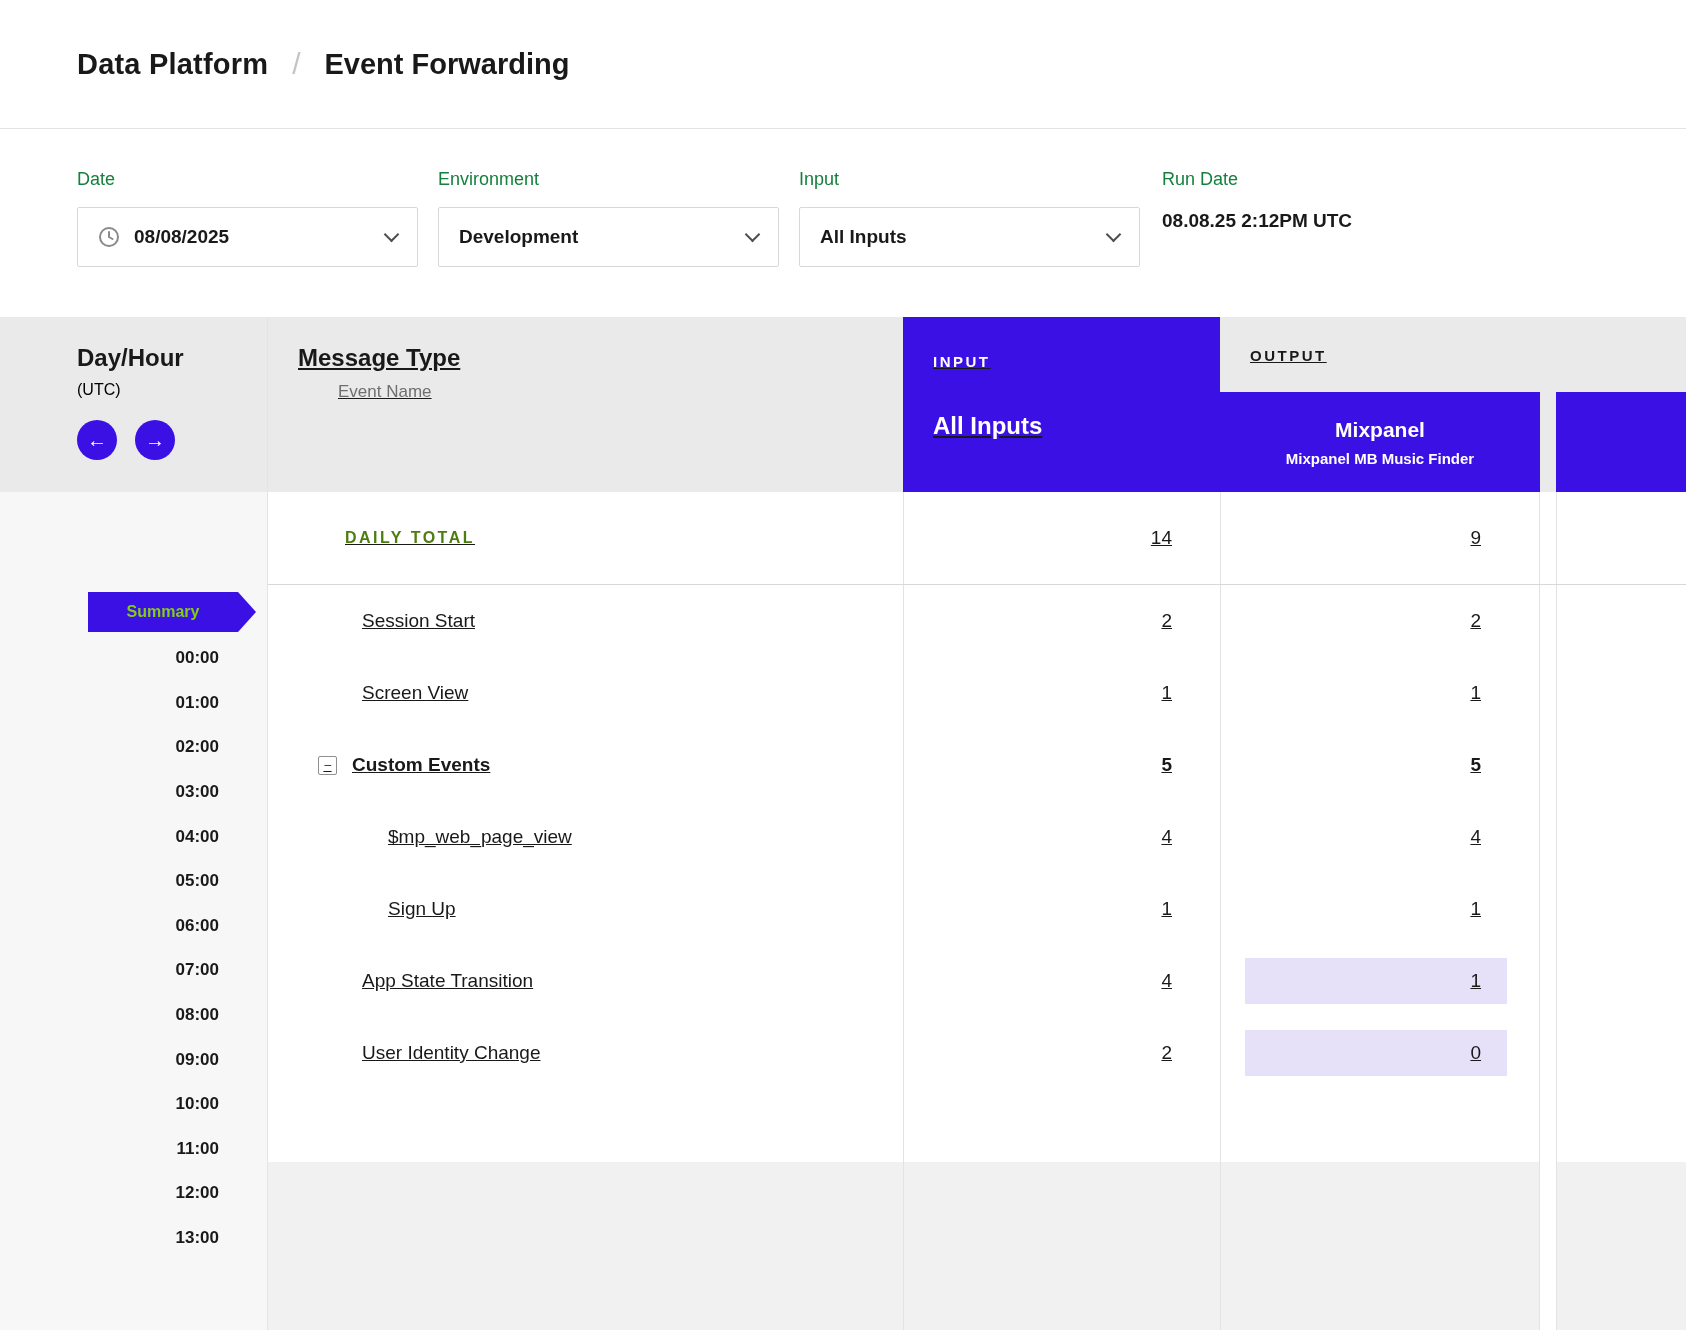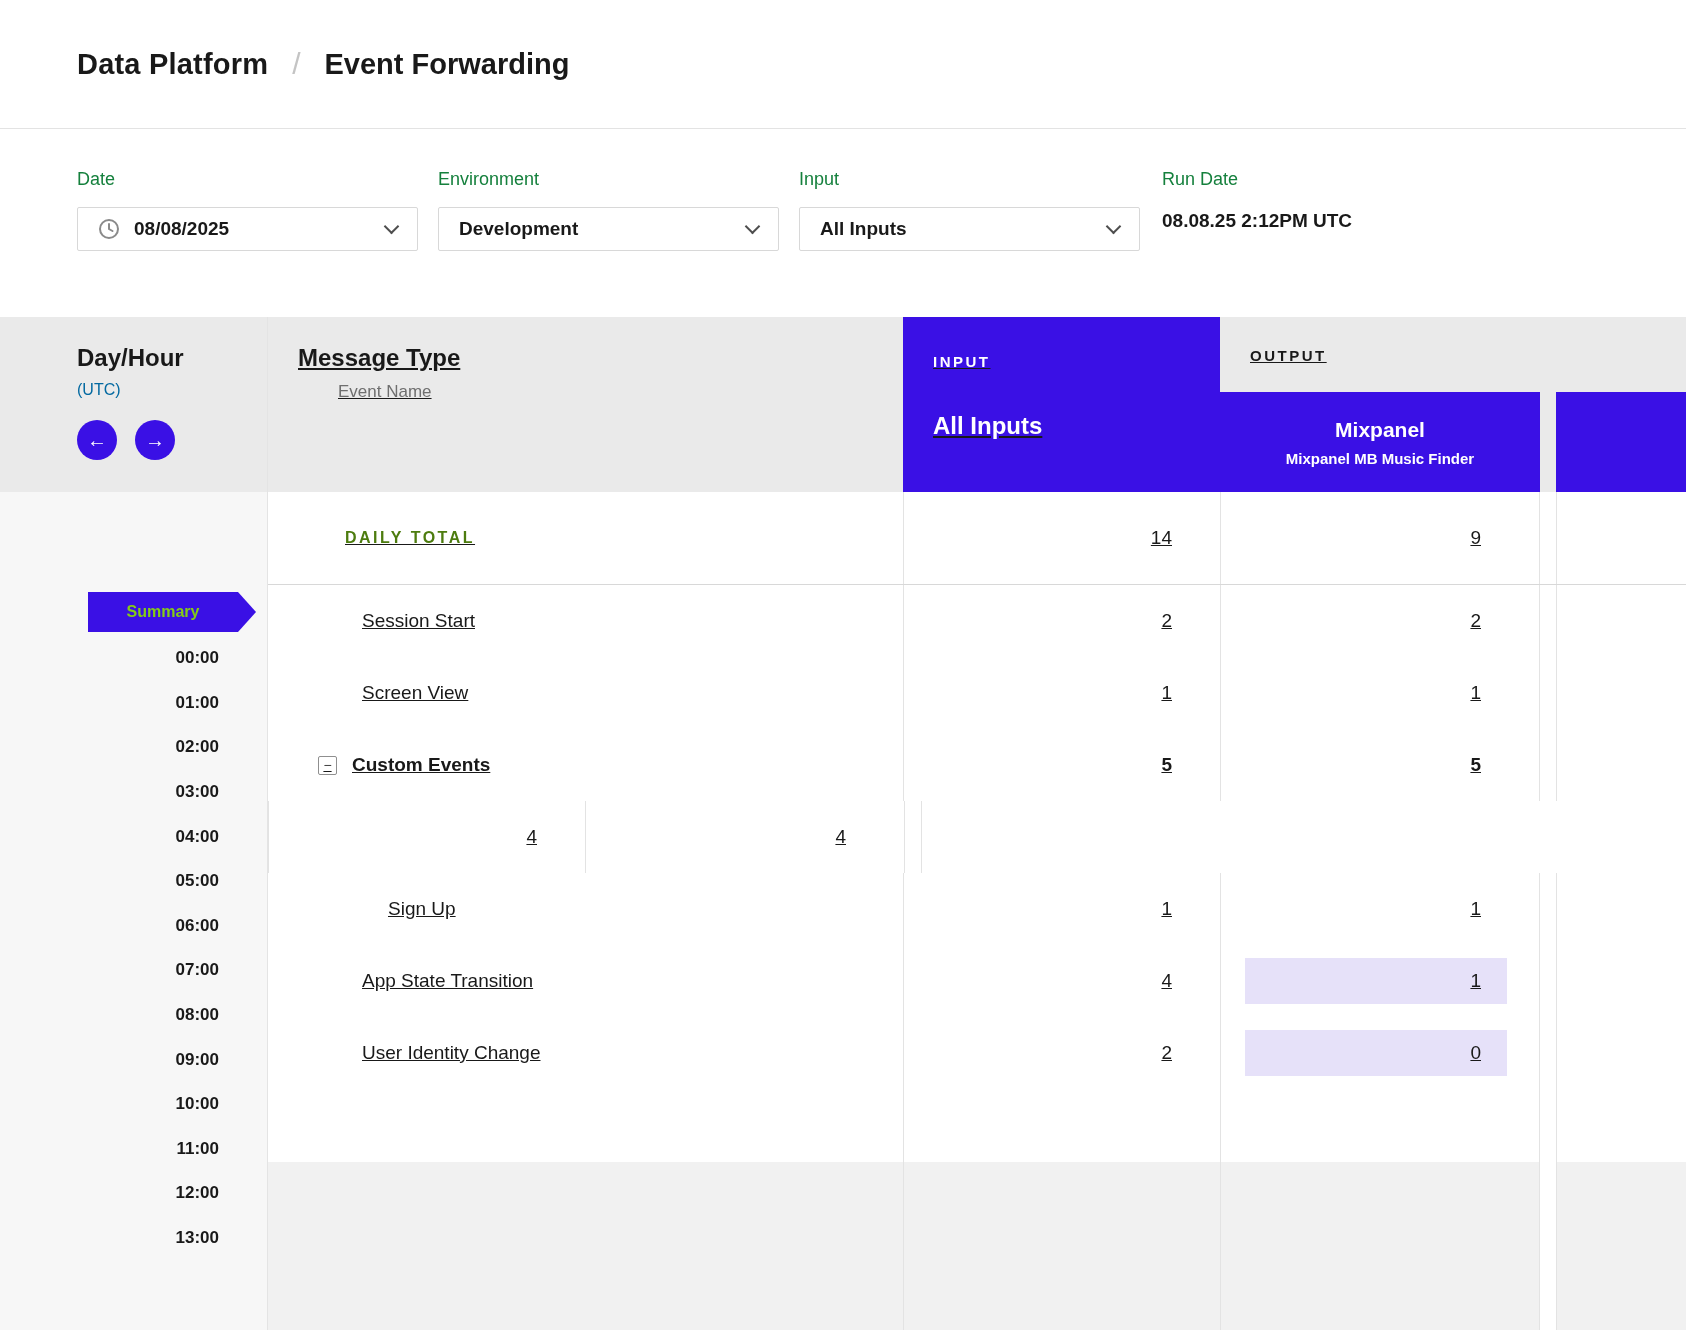--- a/index.html
+++ b/index.html
@@ -14,34 +14,34 @@
   
   .topbar { height:129px; display:flex; align-items:center; padding-left:77px; border-bottom:1px solid #e3e3e3; background:#fff; }
   .crumb-section { font-size:29px; font-weight:700; letter-spacing:.2px; }
   .crumb-sep { font-size:30px; font-weight:400; color:#c4c4c4; margin:0 24px; }
   .crumb-page { font-size:29px; font-weight:700; }
 
   
   .filters { height:188px; display:flex; padding:40px 0 0 77px; background:#fff; }
   .field { margin-right:20px; }
   .f-label { font-size:18px; color:#15803d; margin-bottom:17px; }
-  .f-box { width:341px; height:44px; border:1px solid #d8d8d8; border-radius:2px; display:flex; align-items:center; padding:0 20px; background:#fff; cursor:pointer; }
+  .f-box { width:341px; height:60px; border:1px solid #d8d8d8; border-radius:2px; display:flex; align-items:center; padding:0 20px; background:#fff; cursor:pointer; }
   .f-box .val { font-size:19px; font-weight:700; flex:1; }
   .clock { margin-right:14px; display:flex; align-items:center; }
   .chev { width:11px; height:11px; border-right:2px solid #4e4e4e; border-bottom:2px solid #4e4e4e; transform:rotate(45deg); margin-top:-6px; flex-shrink:0; }
   .run-value { font-size:19px; font-weight:700; margin-top:20px; }
 
   
   .table { display:flex; height:1013px; }
 
   
   .sidebar { width:268px; flex-shrink:0; border-right:1px solid #e4e4e4; display:flex; flex-direction:column; background:#f7f7f7; }
   .sb-head { height:175px; flex-shrink:0; background:#eaeaea; padding:27px 0 0 77px; }
   .sb-title { font-size:24px; font-weight:700; }
-  .sb-sub { font-size:16px; color:#0369a1; margin-top:9px; }
+  .sb-sub { font-size:16px; color:#000000; margin-top:9px; }
   .sb-arrows { display:flex; gap:18px; margin-top:21px; }
   .arrow-btn { width:40px; height:40px; border-radius:50%; background:var(--accent); color:#fff; font-size:20px; display:flex; align-items:center; justify-content:center; }
   .sb-body { flex:1; padding-top:100px; }
   .summary { margin-left:88px; width:150px; height:40px; background:var(--accent); color:#84cc16; display:flex; align-items:center; justify-content:center; font-size:16px; font-weight:700; position:relative; }
   .summary::after { content:""; position:absolute; left:100%; top:0; border-top:20px solid transparent; border-bottom:20px solid transparent; border-left:18px solid var(--accent); }
   .hours { margin-top:4px;padding-left:48px; }
   .hour { height:44.6px; display:flex; align-items:center; justify-content:flex-end; padding-right:48px; font-size:17px; font-weight:700; cursor:pointer; }
 
   
   .content { flex:1; display:flex; flex-direction:column; min-width:0; }
@@ -246,20 +246,23 @@
       <div class="cell-out num-out b-l b-r">
           <div class="pill">
             <span>5</span>
           </div>
         </div>
       <div class="cell-gap"></div>
         <div class="cell-part b-l"></div>
     </div>
 
     <div class="band row indent">
+      <div class="cell-msg">
+          <span>$mp_web_page_view</span>
+        </div>
       <div class="cell-in num-in b-l">4</div>
       <div class="cell-out num-out b-l b-r">
           <div class="pill">
             <span>4</span>
           </div>
         </div>
       <div class="cell-gap"></div>
         <div class="cell-part b-l"></div>
     </div>
 

